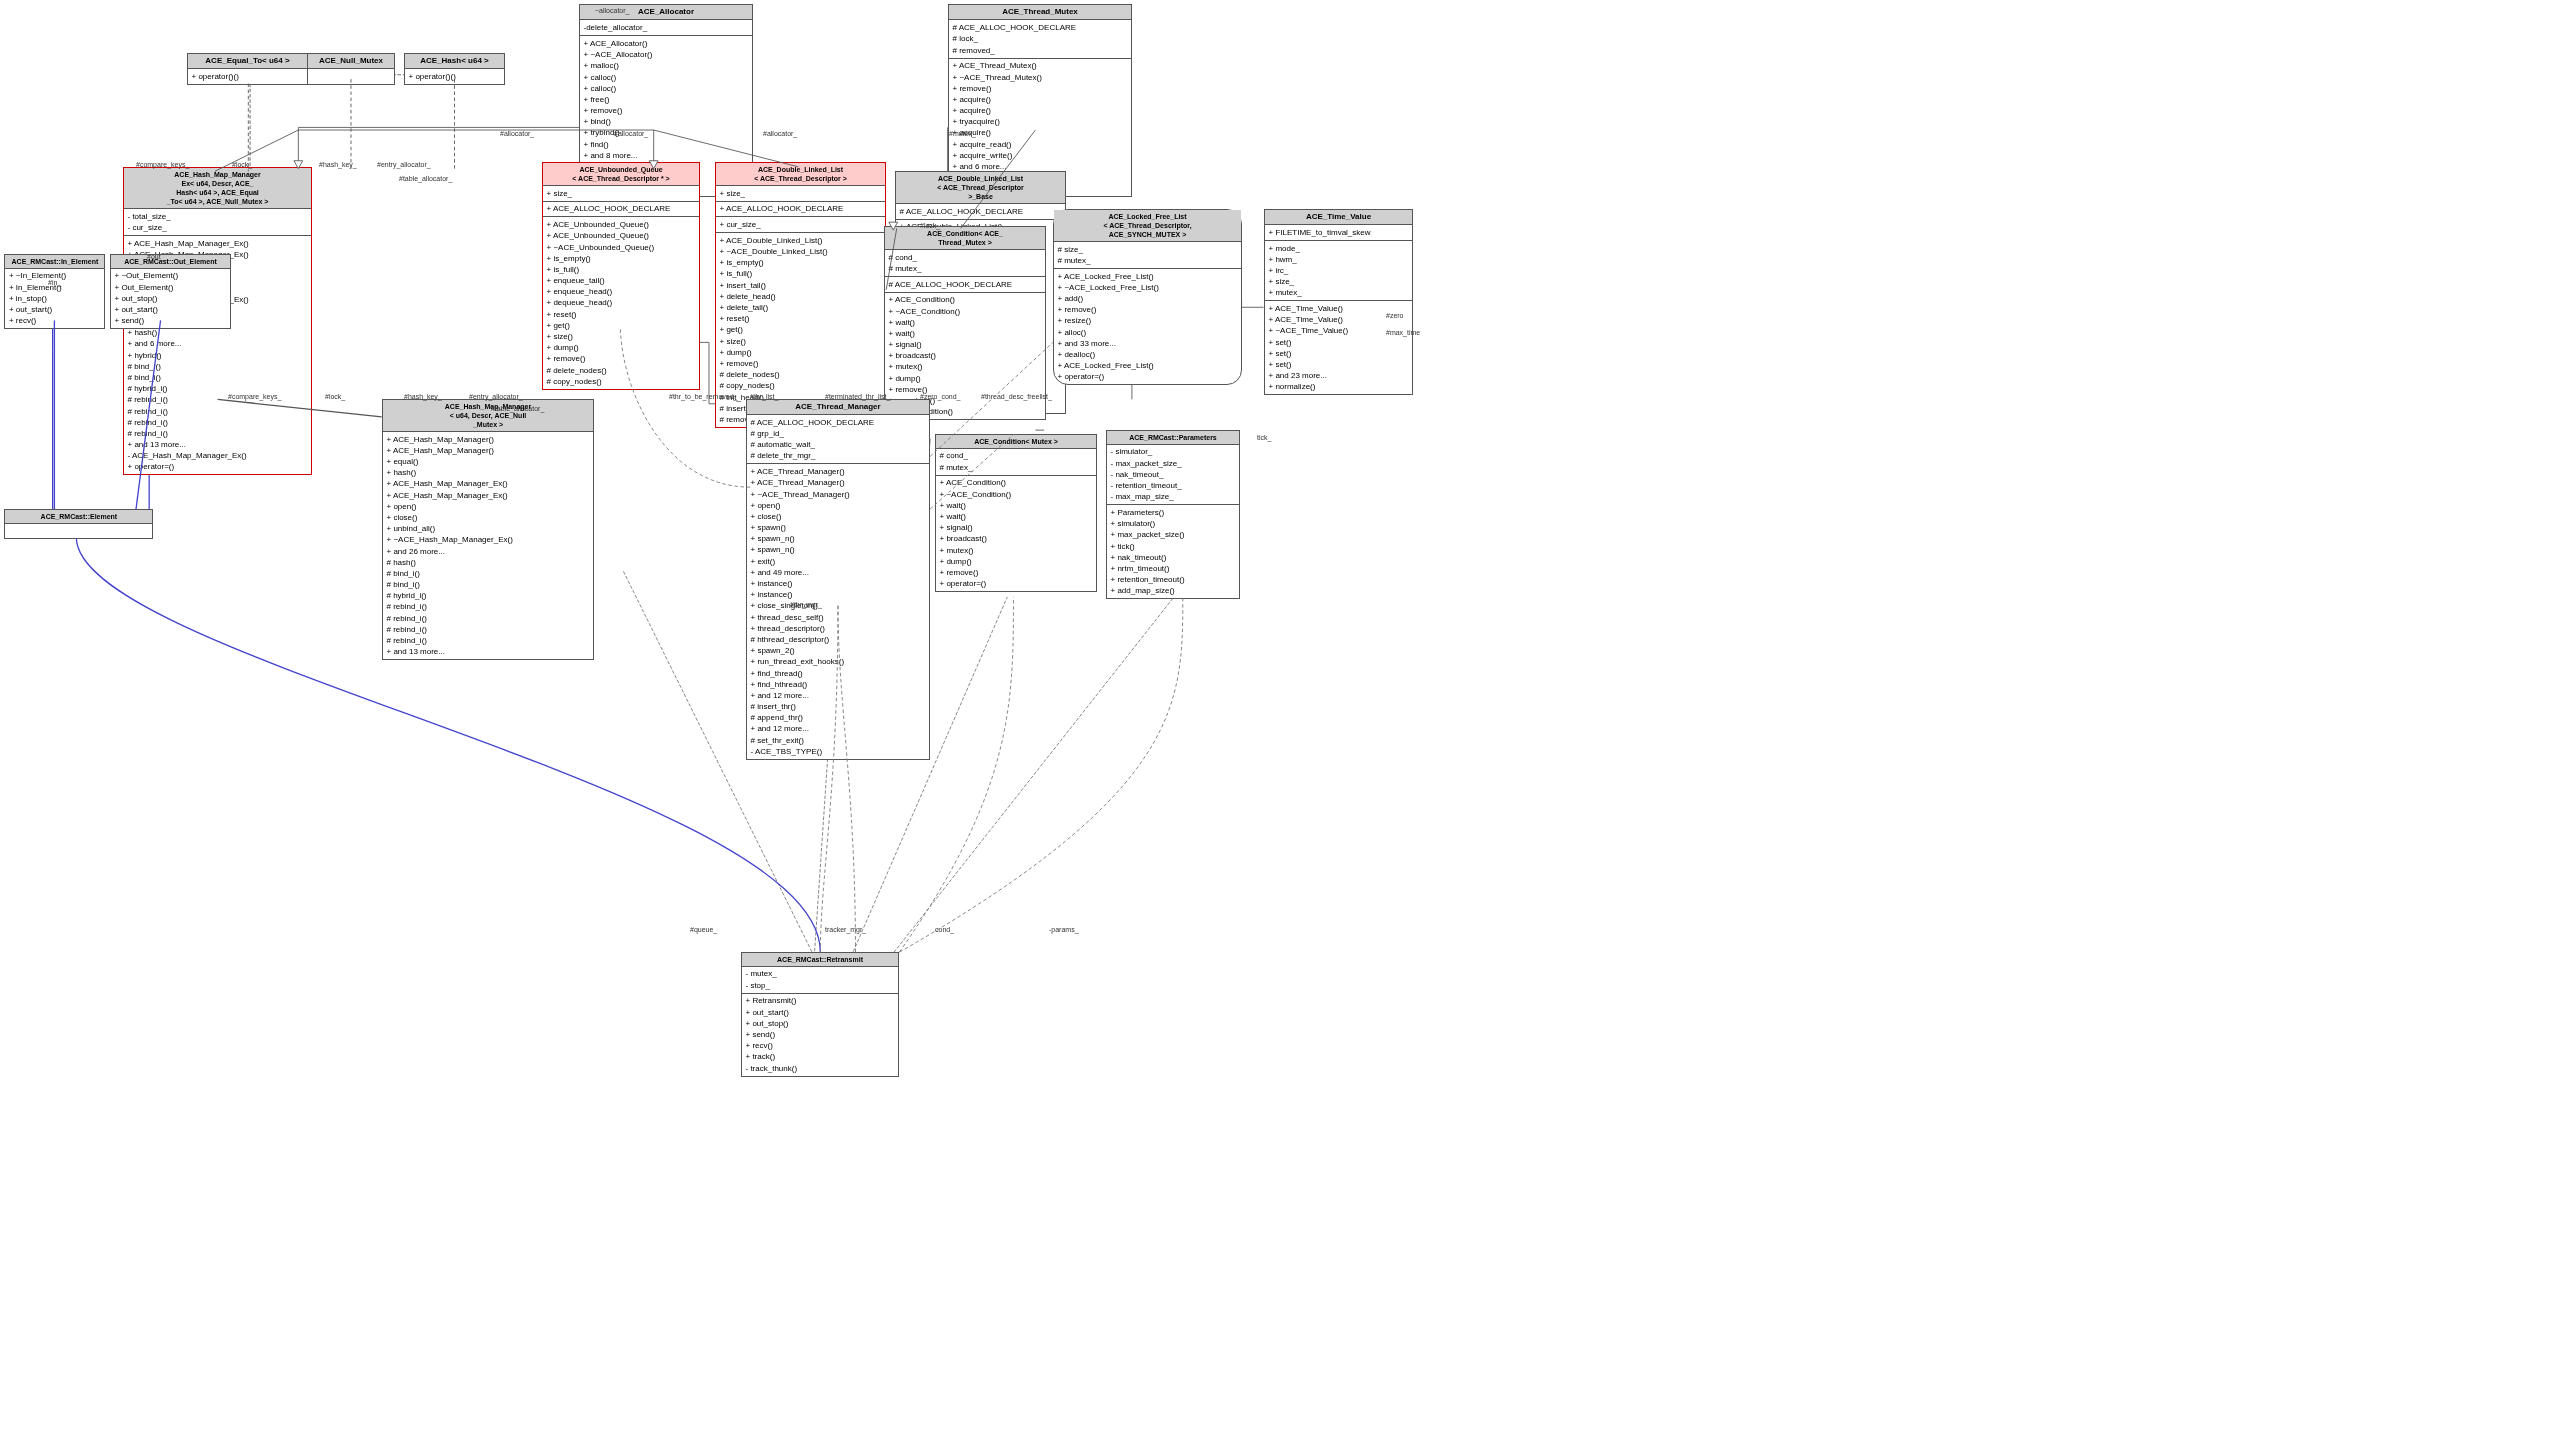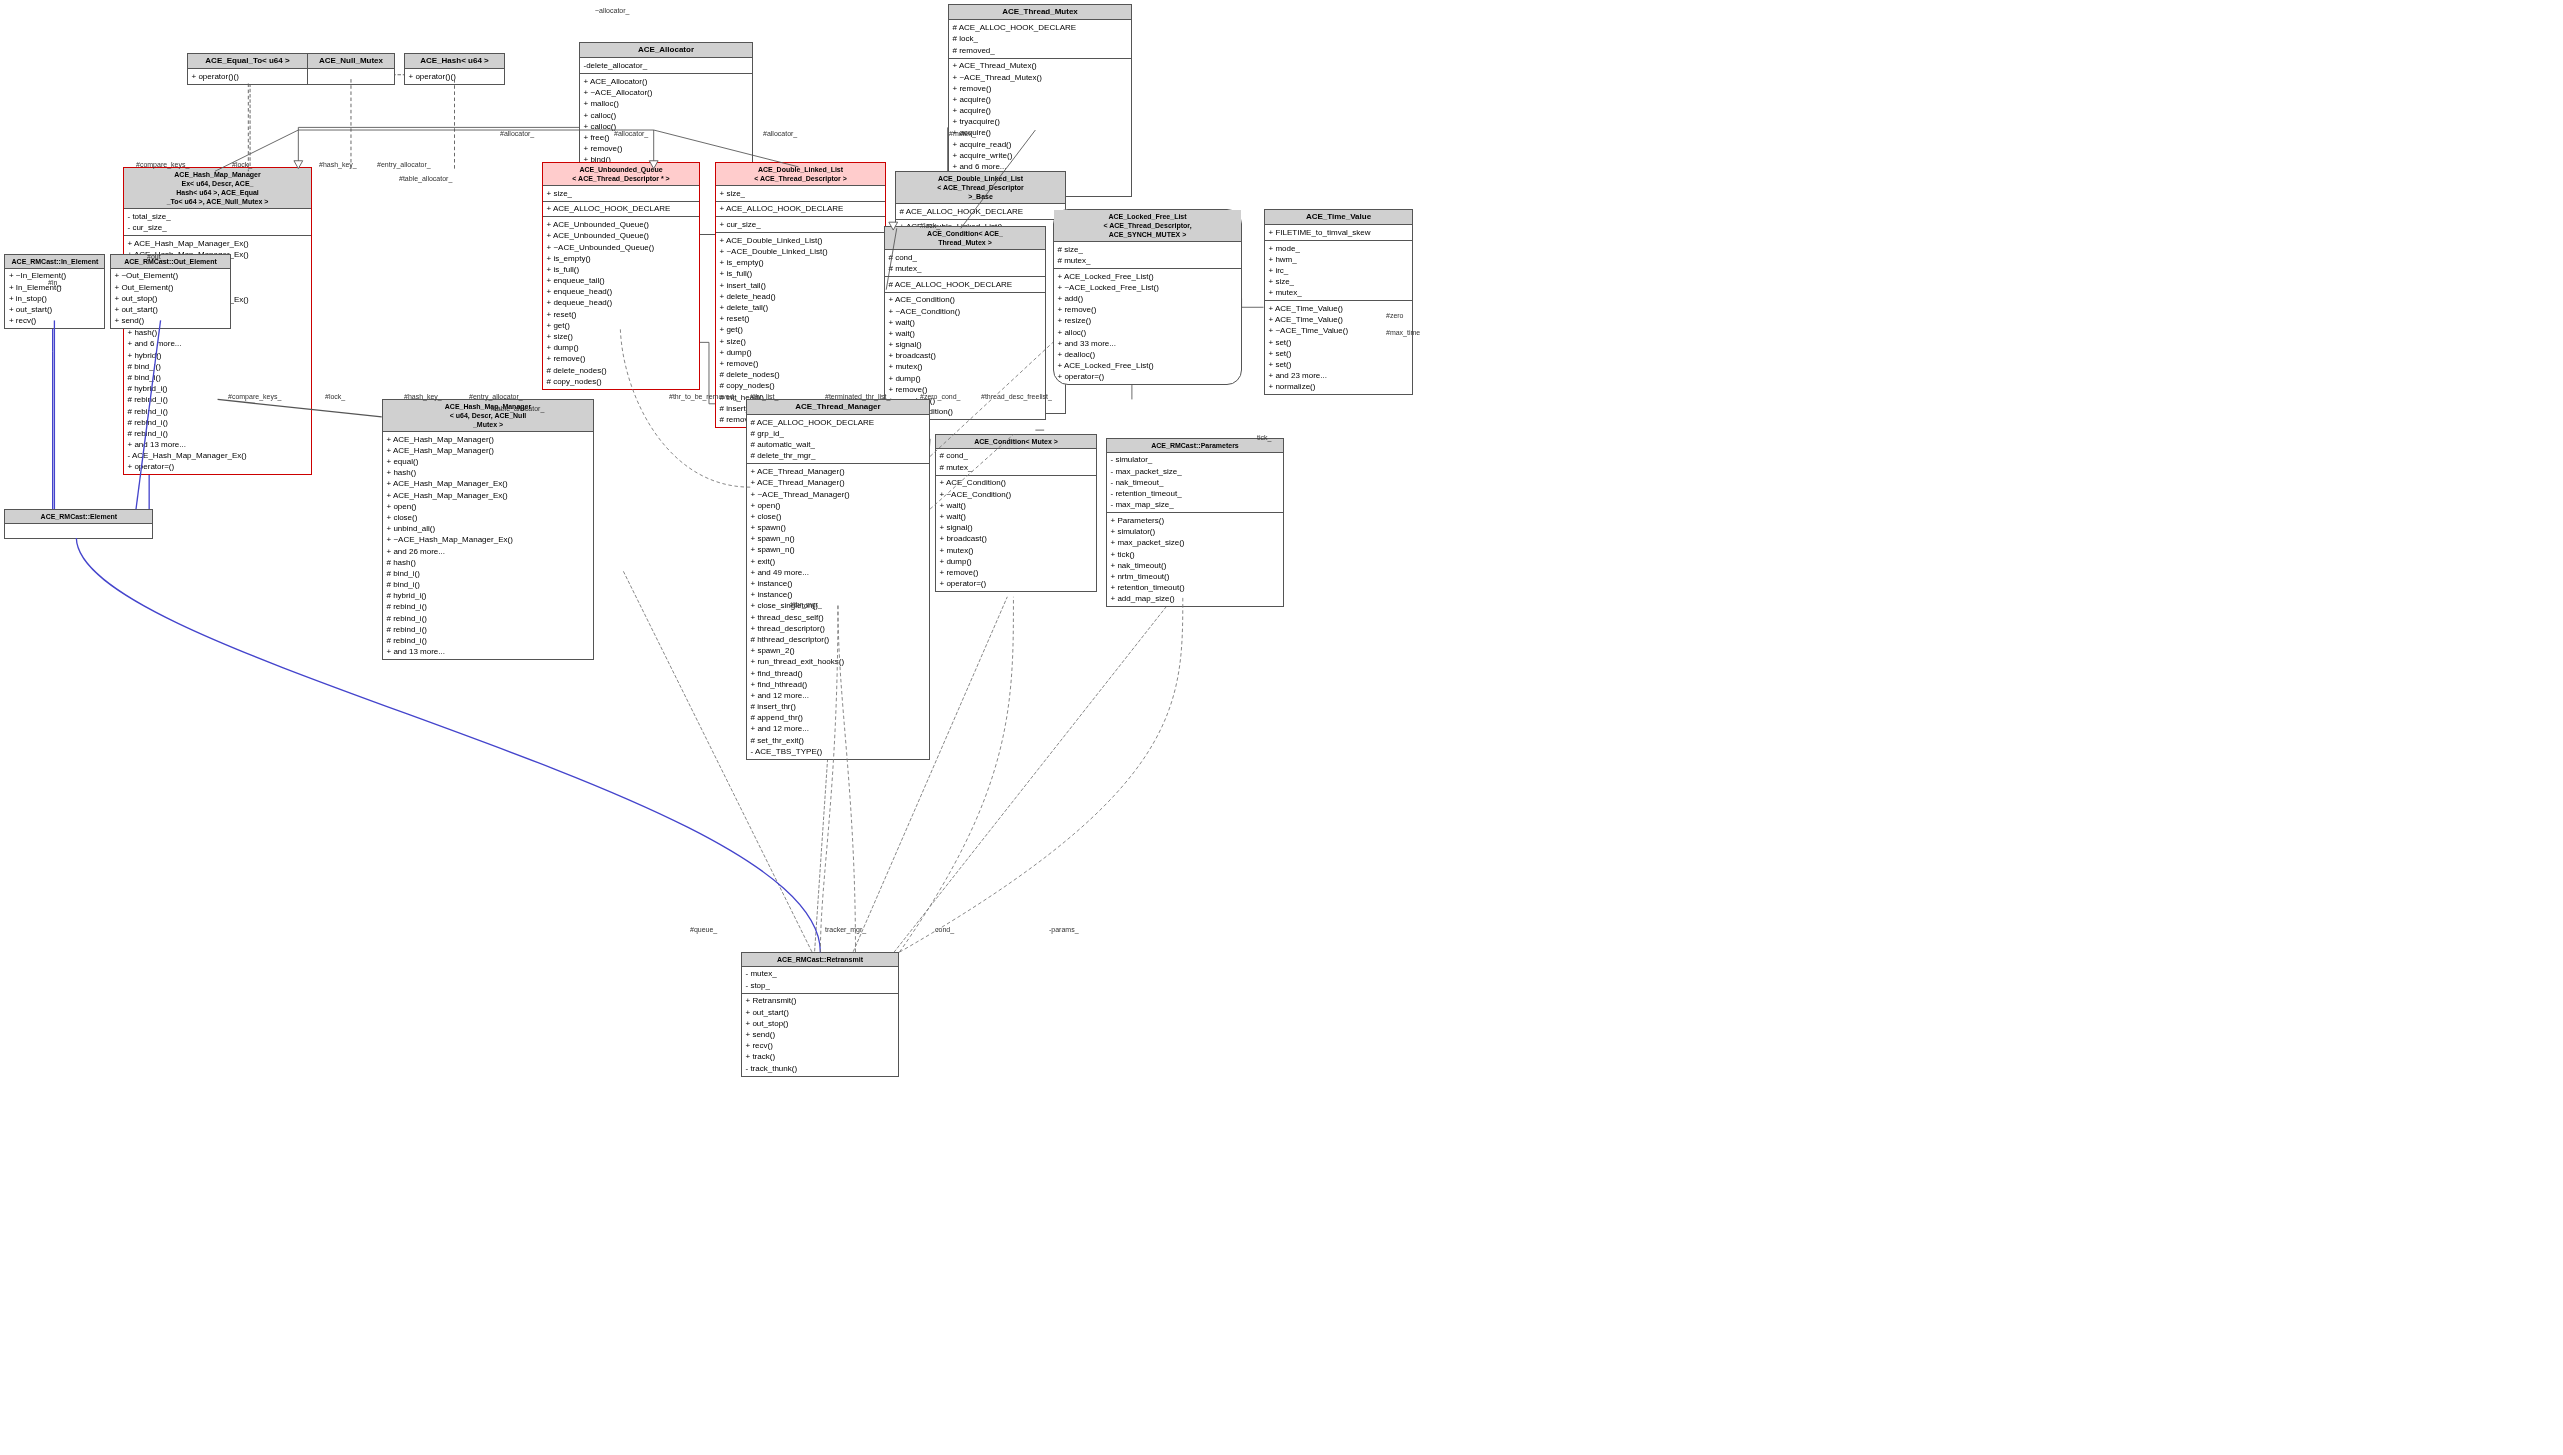--- a/index.html
+++ b/index.html
@@ -100,21 +100,21 @@
     <line x1="170" y1="400" x2="170" y2="340" stroke="#4444cc" stroke-width="1.5"></line>
 
     <line x1="1290" y1="390" x2="1290" y2="455" stroke="#555" stroke-width="1"></line>
     <line x1="1510" y1="430" x2="1550" y2="430" stroke="#555" stroke-width="1"></line>
 
     <line x1="1055" y1="570" x2="1060" y2="500" stroke="#555" stroke-width="1"></line>
 
     <line x1="1180" y1="490" x2="1190" y2="490" stroke="#555" stroke-width="1"></line>
   </svg>
 
-  <div class="uml-box" style="left:579px; top:4.4px; width:174px;margin-top:38px;">
+  <div class="uml-box" style="left:579px; top:4.4px; width:174px;">
     <div class="uml-header">ACE_Allocator</div>
     <div class="uml-section">
       <div>-delete_allocator_</div>
     </div>
     <div class="uml-section">
       <div>+ ACE_Allocator()</div>
       <div>+ ~ACE_Allocator()</div>
       <div>+ malloc()</div>
       <div>+ calloc()</div>
       <div>+ calloc()</div>
@@ -457,21 +457,21 @@
       <div>+ wait()</div>
       <div>+ signal()</div>
       <div>+ broadcast()</div>
       <div>+ mutex()</div>
       <div>+ dump()</div>
       <div>+ remove()</div>
       <div>+ operator=()</div>
     </div>
   </div>
 
-  <div class="uml-box" style="left:1106px; top:430px; width:178px;margin-top:8px;">
+  <div class="uml-box" style="left:1106px; top:430px; width:134px;">
     <div class="uml-header" style="font-size:7px;">ACE_RMCast::Parameters</div>
     <div class="uml-section">
       <div>- simulator_</div>
       <div>- max_packet_size_</div>
       <div>- nak_timeout_</div>
       <div>- retention_timeout_</div>
       <div>- max_map_size_</div>
     </div>
     <div class="uml-section">
       <div>+ Parameters()</div>

